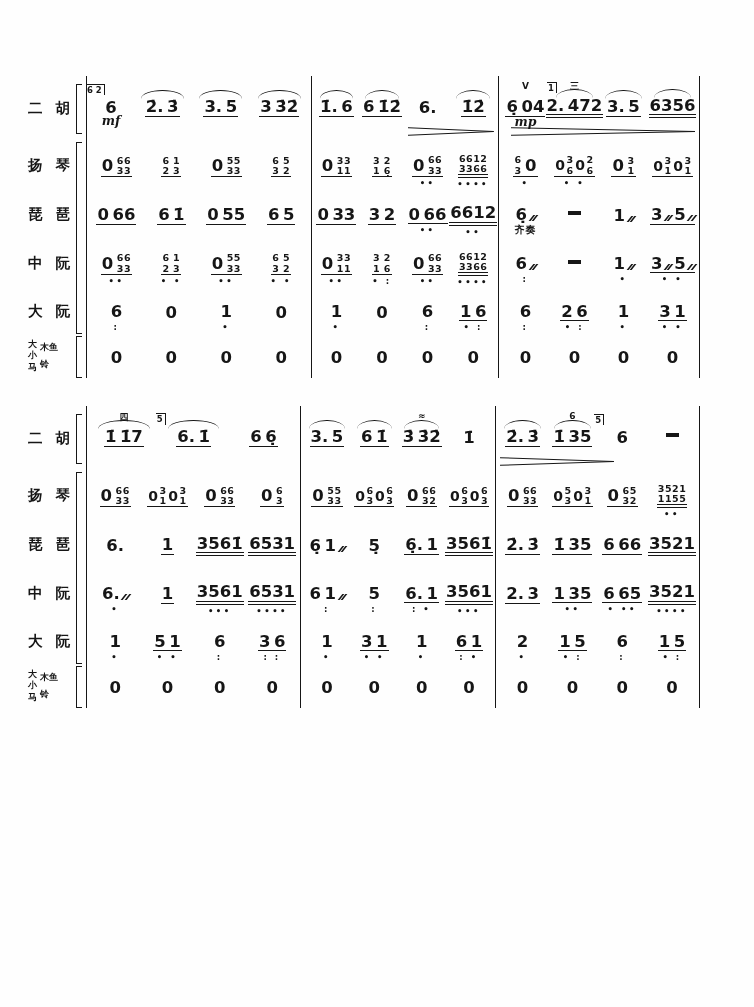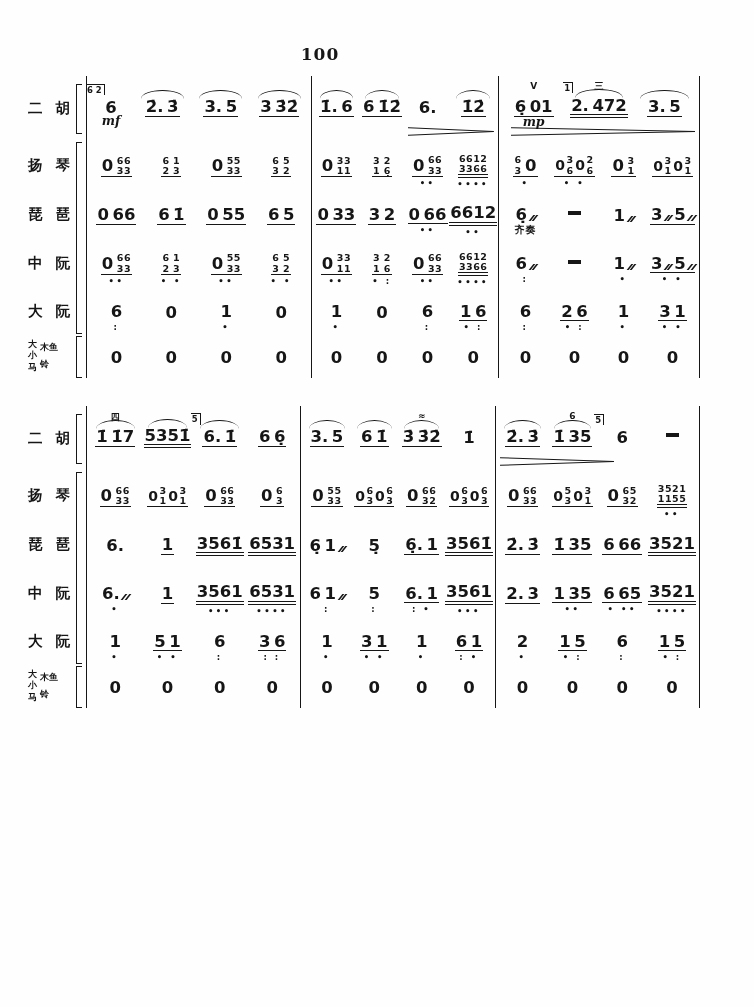--- a/index.html
+++ b/index.html
@@ -50,21 +50,20 @@
   .hp svg{display:block;width:100%;height:100%;}
   .brk{position:absolute;left:48px;width:5px;border:1.8px solid #161616;border-right:none;z-index:2;}
   .brk-erhu{top:8px;height:48px;}
   .brk-strings{top:66px;height:190px;}
   .brk-perc{top:260px;height:40px;}
 </style>
 </head>
 <body>
 
 <div class="page">
-  <div class="pageno">100</div>
   <div class="score" id="score">
       <div class="system">
         <div class="brk brk-erhu"></div>
         <div class="brk brk-strings"></div>
         <div class="brk brk-perc"></div>
         <div class="row row-erhu">
           <div class="label">
             <span class="lwrap">
               <span>二</span>
               <span>胡</span>
@@ -173,21 +172,21 @@
               </div>
             </div>
             <div class="measure" style="flex: 1 1 0%;">
               <div class="beat">
                 <div class="top">
                   <span class="ann">V</span>
                 </div>
                 <div class="notes">
                   <span class="nt u1">
                     <span class="dig">6̣</span>
-                    <span class="dig">01</span>
+                    <span class="dig">04</span>
                   </span>
                 </div>
                 <div class="sub"><span class="dyn">mp</span></div>
               </div>
               <div class="beat">
                 <div class="top">
                   <span class="arc"></span>
                   <span class="ann">三</span>
                   <span class="grace">1</span>
                 </div>
@@ -200,20 +199,31 @@
                 <div class="sub"></div>
               </div>
               <div class="beat">
                 <div class="top">
                   <span class="arc"></span>
                 </div>
                 <div class="notes">
                   <span class="nt u1">
                     <span class="dig">3.</span>
                     <span class="dig">5</span>
+                  </span>
+                </div>
+                <div class="sub"></div>
+              </div>
+              <div class="beat">
+                <div class="top">
+                  <span class="arc"></span>
+                </div>
+                <div class="notes">
+                  <span class="nt u2">
+                    <span class="dig">6356</span>
                   </span>
                 </div>
                 <div class="sub"></div>
               </div>
               <div class="hp" style="left: 6%; width: 92%;">
                 <svg viewBox="0 0 100 10" preserveAspectRatio="none">
                   <line x1="0" y1="0.8" x2="100" y2="5" stroke="#161616" stroke-width="1" vector-effect="non-scaling-stroke"></line>
                   <line x1="0" y1="9.2" x2="100" y2="5" stroke="#161616" stroke-width="1" vector-effect="non-scaling-stroke"></line>
                 </svg>
               </div>
@@ -1036,31 +1046,20 @@
                   <span class="nt u1">
                     <span class="dig">1̇</span>
                     <span class="dig">1̇7</span>
                   </span>
                 </div>
                 <div class="sub"></div>
               </div>
               <div class="beat">
                 <div class="top">
                   <span class="arc"></span>
-                </div>
-                <div class="notes">
-                  <span class="nt u2">
-                    <span class="dig">5351̇</span>
-                  </span>
-                </div>
-                <div class="sub"></div>
-              </div>
-              <div class="beat">
-                <div class="top">
-                  <span class="arc"></span>
                   <span class="grace">5</span>
                 </div>
                 <div class="notes">
                   <span class="nt u1">
                     <span class="dig">6.</span>
                     <span class="dig">1̇</span>
                   </span>
                 </div>
                 <div class="sub"></div>
               </div>

